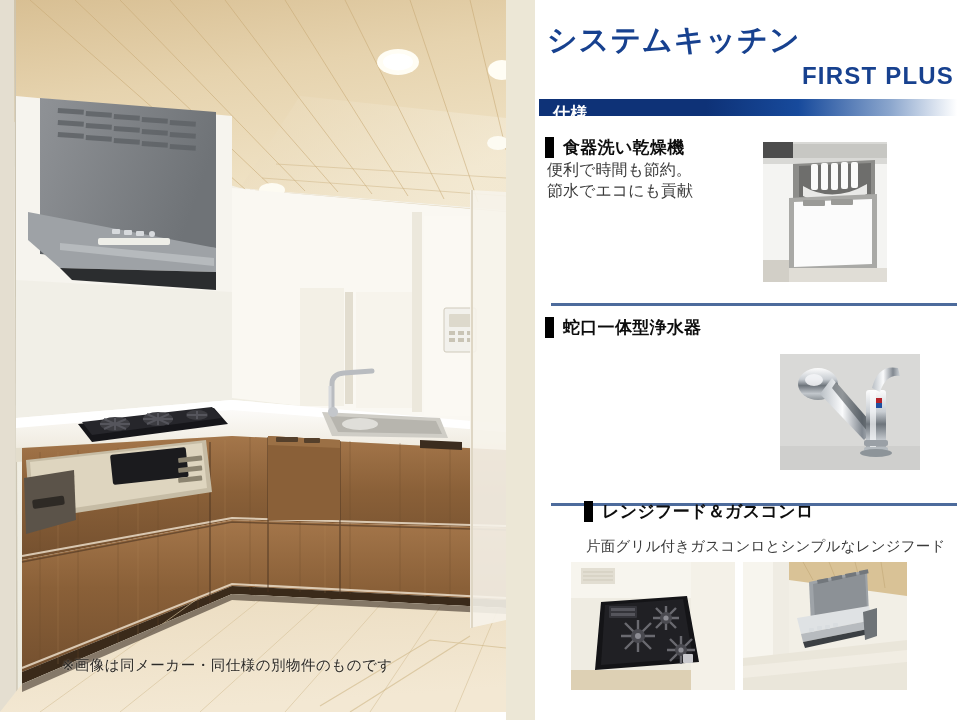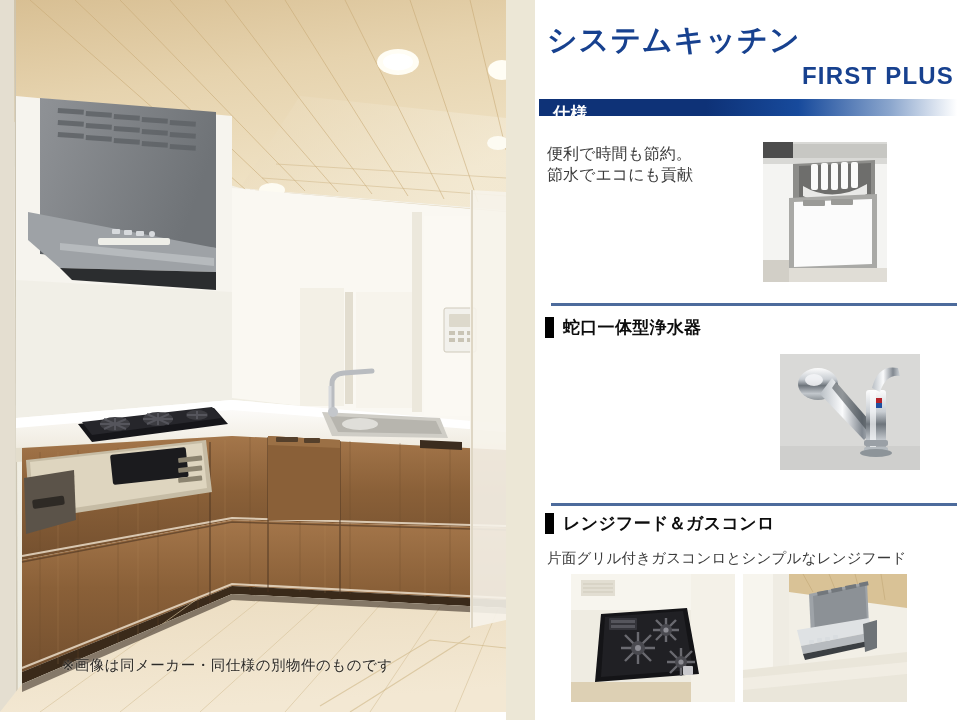--- a/index.html
+++ b/index.html
@@ -100,21 +100,21 @@
     left: 16px;
     width: 406px; height: 3px;
     background: #4d6b9c;
   }
   .divider.d1 { top: 303px; }
   .divider.d2 { top: 503px; }
 
   .section { position: absolute; left: 0; width: 425px; }
   .sec1 { top: 136px; }
   .sec2 { top: 316px; }
-  .sec3 { top: 512px; }
+  .sec3 { top: 500px; padding-left: 39px; }
 
   .sec-head {
     display: flex;
     align-items: center;
     margin-left: 10px;
   }
   .sec-marker {
     width: 9px; height: 21px;
     background: #000000;
     margin-right: 9px;
@@ -124,21 +124,20 @@
     font-size: 17px;
     font-weight: bold;
     color: #0d0d0d;
     font-family: "DejaVu Sans", sans-serif;
     letter-spacing: .3px;
     white-space: nowrap;
   }
 
   .sec-body {
     margin-left: 12px;
-    margin-top: 7px;
     font-family: "DejaVu Serif", serif;
     font-size: 16px;
     line-height: 1.32;
     color: #3a3a3a;
     white-space: pre-line;
   }
   .sec3 .sec-body {
     font-size: 14.5px;
     margin-top: 14px;
     letter-spacing: .2px;
@@ -397,20 +396,24 @@
 
     <div class="brand-title">システムキッチン</div>
 
     <div class="brand-sub">FIRST PLUS</div>
 
     <div class="spec-bar">
       <div class="spec-bar-label">仕様</div>
     </div>
 
     <div class="section sec1">
+      <div class="sec-head">
+        <span class="sec-marker" style="background: rgb(0, 0, 0);"></span>
+        <span class="sec-title">食器洗い乾燥機</span>
+      </div>
       <div class="sec-body">便利で時間も節約。
 節水でエコにも貢献</div>
 
       <div class="thumb thumb-dw">
         <svg viewBox="0 0 124 140" preserveAspectRatio="none">
           <rect width="124" height="140" fill="#f4f4f2"></rect>
           <rect x="0" y="0" width="124" height="22" fill="#d9d9d6"></rect>
           <rect x="0" y="0" width="30" height="16" fill="#4c4c4c"></rect>
           <rect x="30" y="2" width="94" height="14" fill="#c7c7c3"></rect>
 

